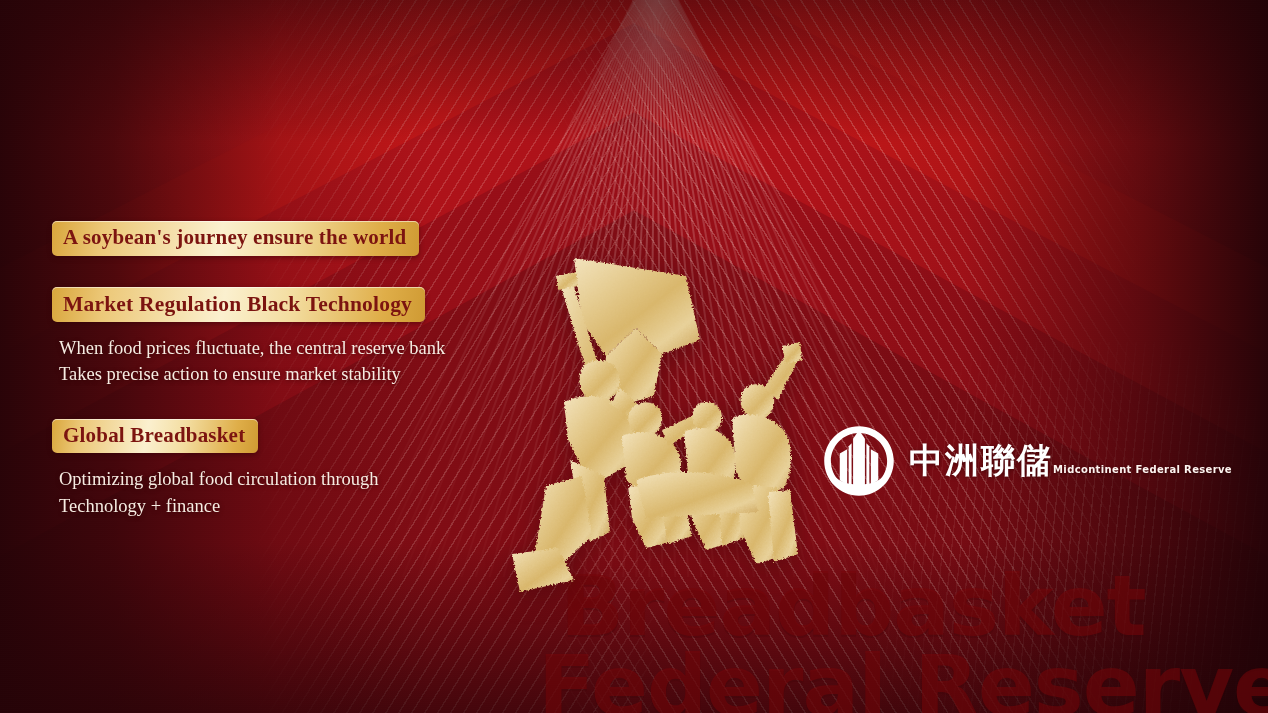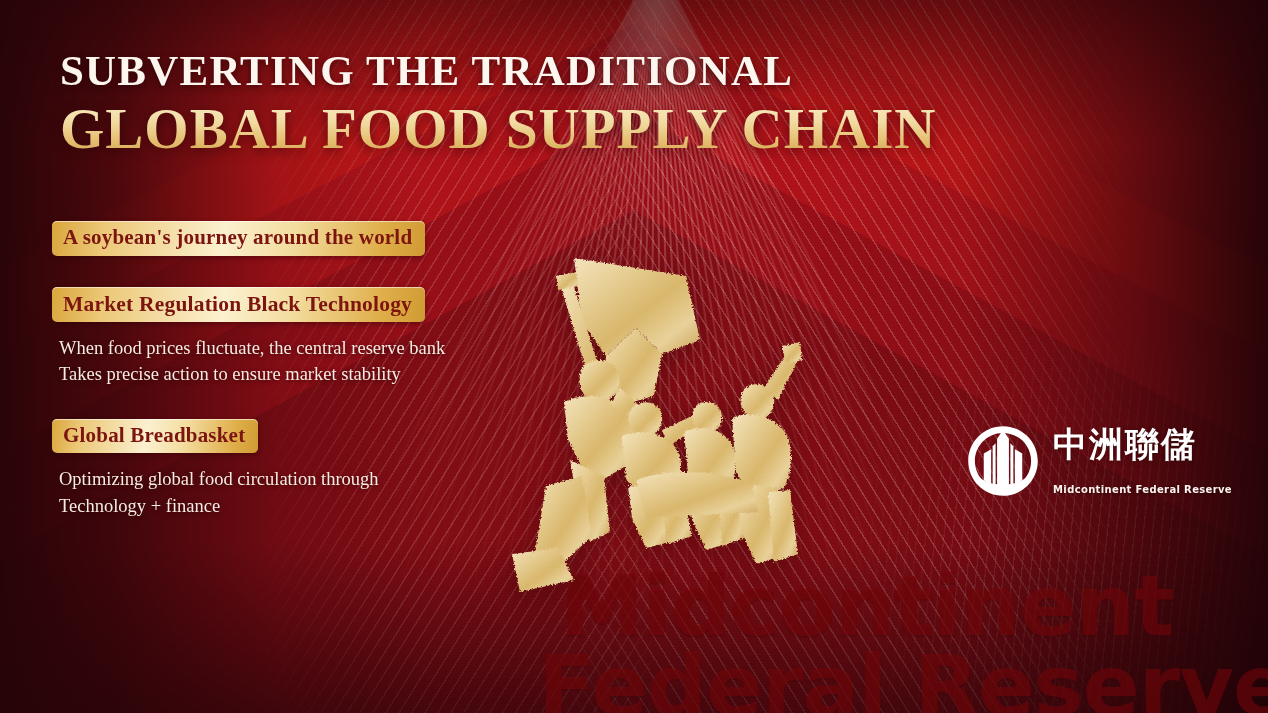--- a/index.html
+++ b/index.html
@@ -169,21 +169,21 @@
   .sec2 .badge{ font-size:21.5px; }
   .sec3 { margin-bottom:0; }
 
   
   .logo{
     position:absolute;
     right:36px; top:424px;
     display:flex; align-items:center; gap:13px;
   }
   .logo-mark{ width:74px; height:74px; flex:0 0 74px; }
-  .logo-text{ display:flex; flex-direction:column; justify-content:center; }
+  .logo-text{ display:flex; flex-direction:row; justify-content:center; }
   .logo-cn{
     font-family:"DejaVu Sans", sans-serif;
     font-weight:700;
     font-size:34px;
     letter-spacing:2px;
     color:#ffffff;
     line-height:1.05;
     text-shadow:0 1px 4px rgba(40,0,4,.6);
   }
   .logo-en{
@@ -267,21 +267,21 @@
       <b style="transform:rotate(23.40deg);opacity:0.49"></b>
       <b style="transform:rotate(24.60deg);opacity:0.47"></b>
       <b style="transform:rotate(25.80deg);opacity:0.46"></b>
       <b style="transform:rotate(27.00deg);opacity:0.44"></b>
     </div>
   <div class="pinstripes"></div>
   <div class="vignette"></div>
   <div class="noise"></div>
 
   <div class="watermark">
-    <span class="w1">Midcontinent</span>
+    <span class="w1">Breadbasket</span>
     <span class="w2">Federal Reserve</span>
   </div>
 
   <div class="figure">
     <svg viewBox="0 0 320 386" xmlns="http://www.w3.org/2000/svg">
       <defs>
         <linearGradient id="gold" x1="0" y1="0" x2="1" y2="1">
           <stop offset="0%" stop-color="#f3e3bd"></stop>
           <stop offset="28%" stop-color="#e6cd93"></stop>
           <stop offset="55%" stop-color="#d9b76c"></stop>
@@ -342,29 +342,25 @@
         <path d="M296 110 L314 106 L316 124 L300 128 Z"></path>
 
         <path d="M252 248 L292 252 L296 320 L270 328 L254 292 Z"></path>
         <path d="M282 256 L304 254 L312 318 L288 326 Z"></path>
 
         <path d="M150 244 C184 232 232 234 266 248 L272 276 L160 282 Z"></path>
       </g>
     </svg>
   </div>
 
-  <div class="headline">
-    <h1>SUBVERTING THE TRADITIONAL</h1>
-    <h2>GLOBAL FOOD SUPPLY CHAIN</h2>
-  </div>
 
   <div class="sections">
 
     <div class="section sec1">
-      <div class="badge">A soybean's journey around the world</div>
+      <div class="badge">A soybean's journey ensure the world</div>
       <div class="body">
       </div>
     </div>
 
     <div class="section sec2">
       <div class="badge">Market Regulation Black Technology</div>
       <div class="body">
         <div>When food prices fluctuate, the central reserve bank</div>
         <div>Takes precise action to ensure market stability</div>
       </div>

